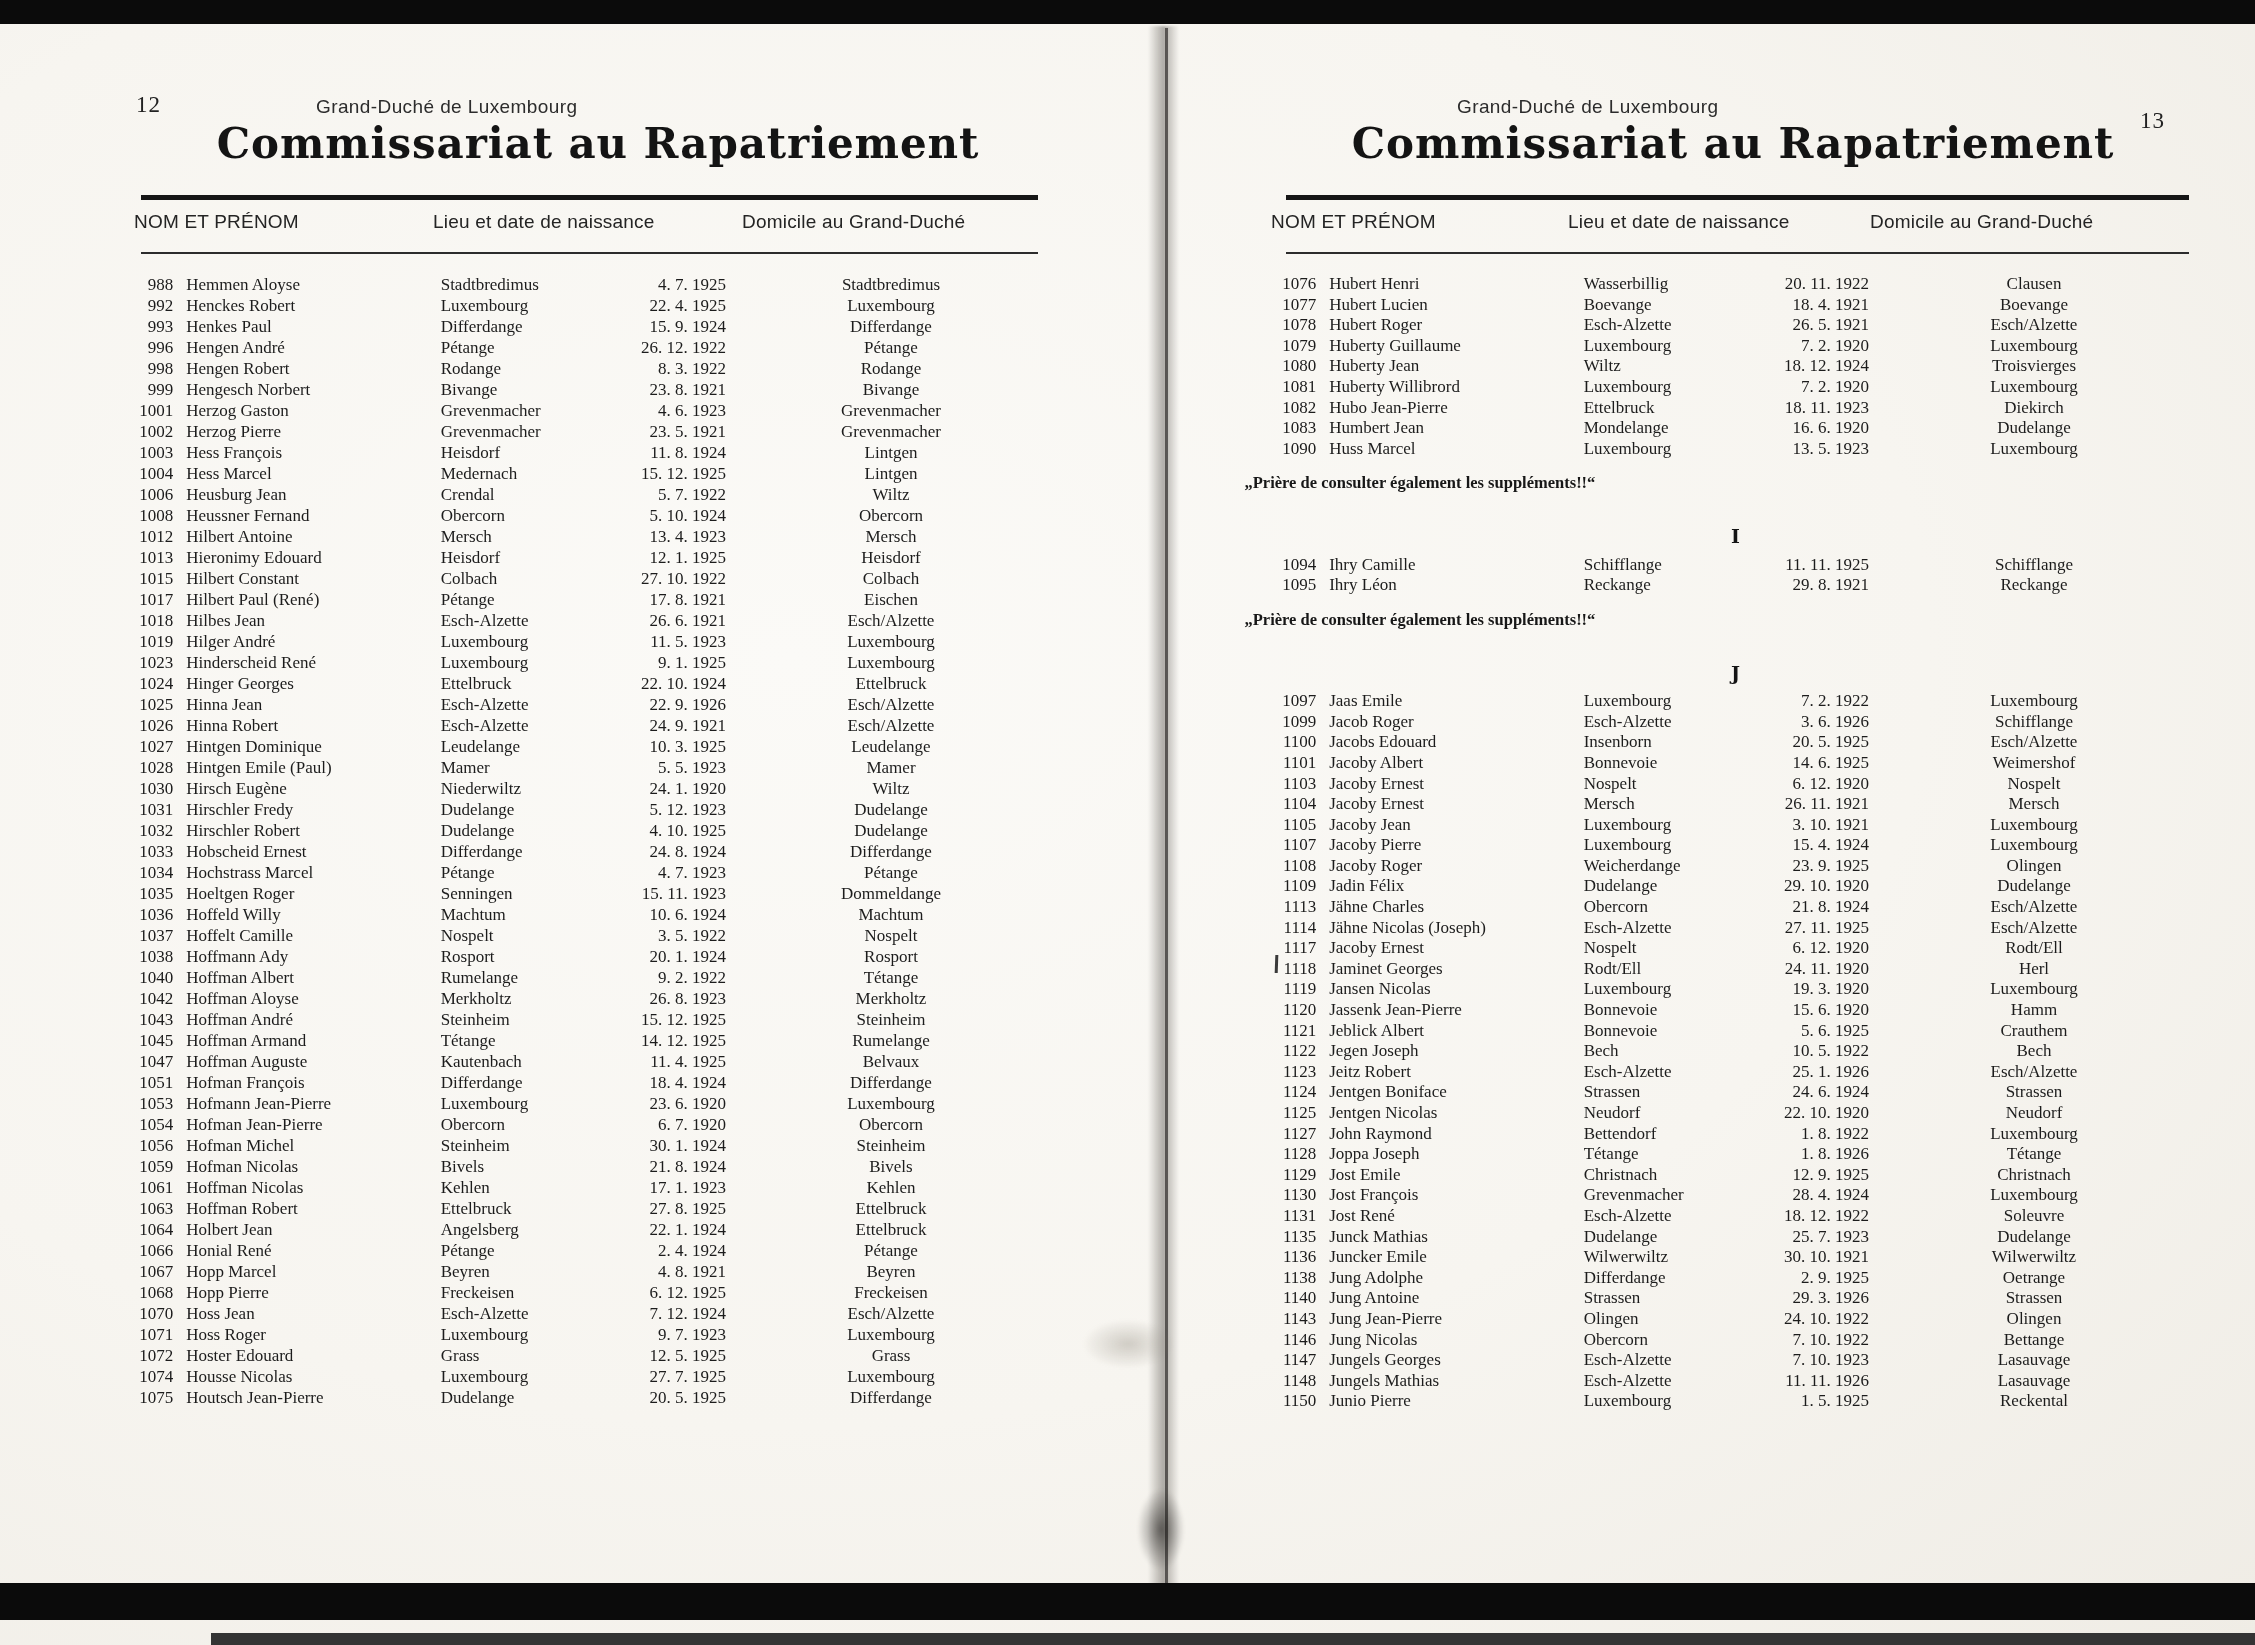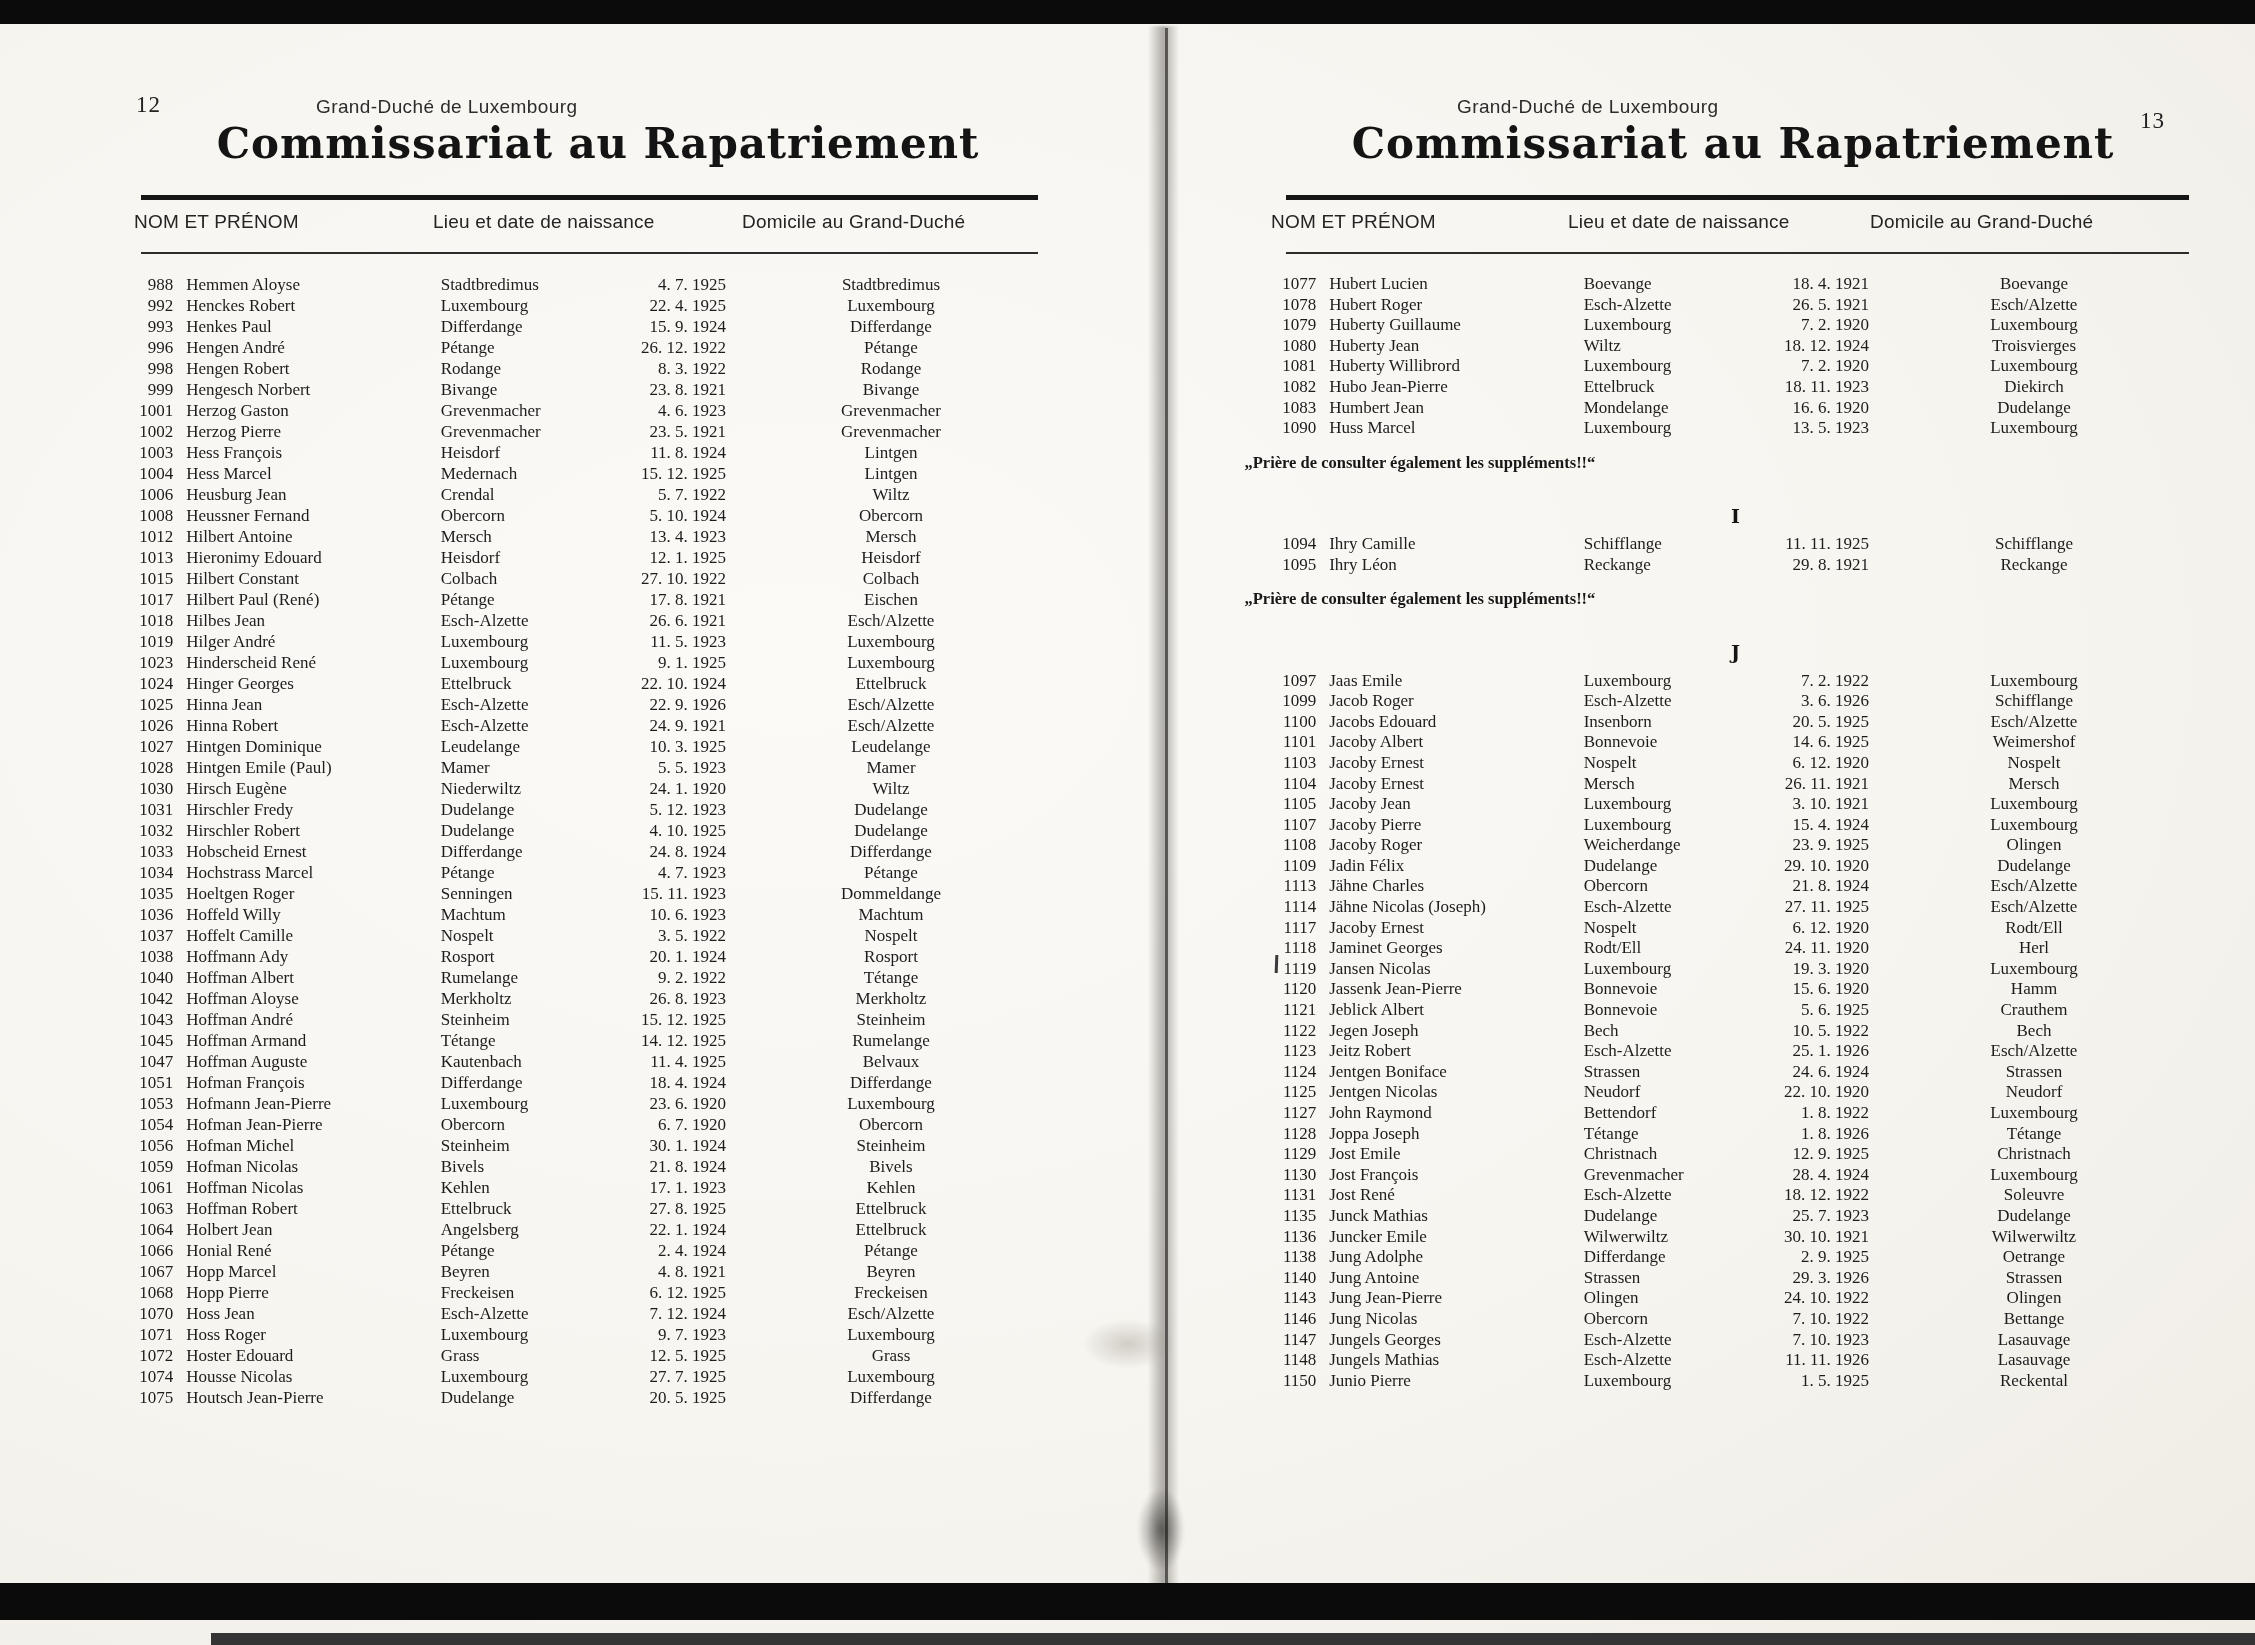--- a/index.html
+++ b/index.html
@@ -272,21 +272,21 @@
         <span class="cell-no">1035</span>
         <span class="cell-name">Hoeltgen Roger</span>
         <span class="cell-birth">Senningen</span>
         <span class="cell-date">15. 11. 1923</span>
         <span class="cell-dom">Dommeldange</span>
       </div>
       <div class="row">
         <span class="cell-no">1036</span>
         <span class="cell-name">Hoffeld Willy</span>
         <span class="cell-birth">Machtum</span>
-        <span class="cell-date">10. 6. 1923</span>
+        <span class="cell-date">10. 6. 1924</span>
         <span class="cell-dom">Machtum</span>
       </div>
       <div class="row">
         <span class="cell-no">1037</span>
         <span class="cell-name">Hoffelt Camille</span>
         <span class="cell-birth">Nospelt</span>
         <span class="cell-date">3. 5. 1922</span>
         <span class="cell-dom">Nospelt</span>
       </div>
       <div class="row">
@@ -448,20 +448,27 @@
   <div class="page-number" style="left:2140px;top:108px">13</div>
   <div class="letterhead" style="left:1457px;top:96px">Grand-Duché de Luxembourg</div>
   <div class="doc-title" style="left:1320px;top:119px">Commissariat au Rapatriement</div>
   <div class="rule-thick" style="left:1286px;top:195px;width:903px"></div>
   <div class="col-head" style="left:1271px;top:211px">NOM ET PRÉNOM</div>
   <div class="col-head" style="left:1568px;top:211px">Lieu et date de naissance</div>
   <div class="col-head" style="left:1870px;top:211px">Domicile au Grand-Duché</div>
   <div class="rule-thin" style="left:1286px;top:252px;width:903px"></div>
   <div class="table table-right" style="left:1272px;top:274px">
       <div class="row">
+        <span class="cell-no">1076</span>
+        <span class="cell-name">Hubert Henri</span>
+        <span class="cell-birth">Wasserbillig</span>
+        <span class="cell-date">20. 11. 1922</span>
+        <span class="cell-dom">Clausen</span>
+      </div>
+      <div class="row">
         <span class="cell-no">1077</span>
         <span class="cell-name">Hubert Lucien</span>
         <span class="cell-birth">Boevange</span>
         <span class="cell-date">18. 4. 1921</span>
         <span class="cell-dom">Boevange</span>
       </div>
       <div class="row">
         <span class="cell-no">1078</span>
         <span class="cell-name">Hubert Roger</span>
         <span class="cell-birth">Esch-Alzette</span>

